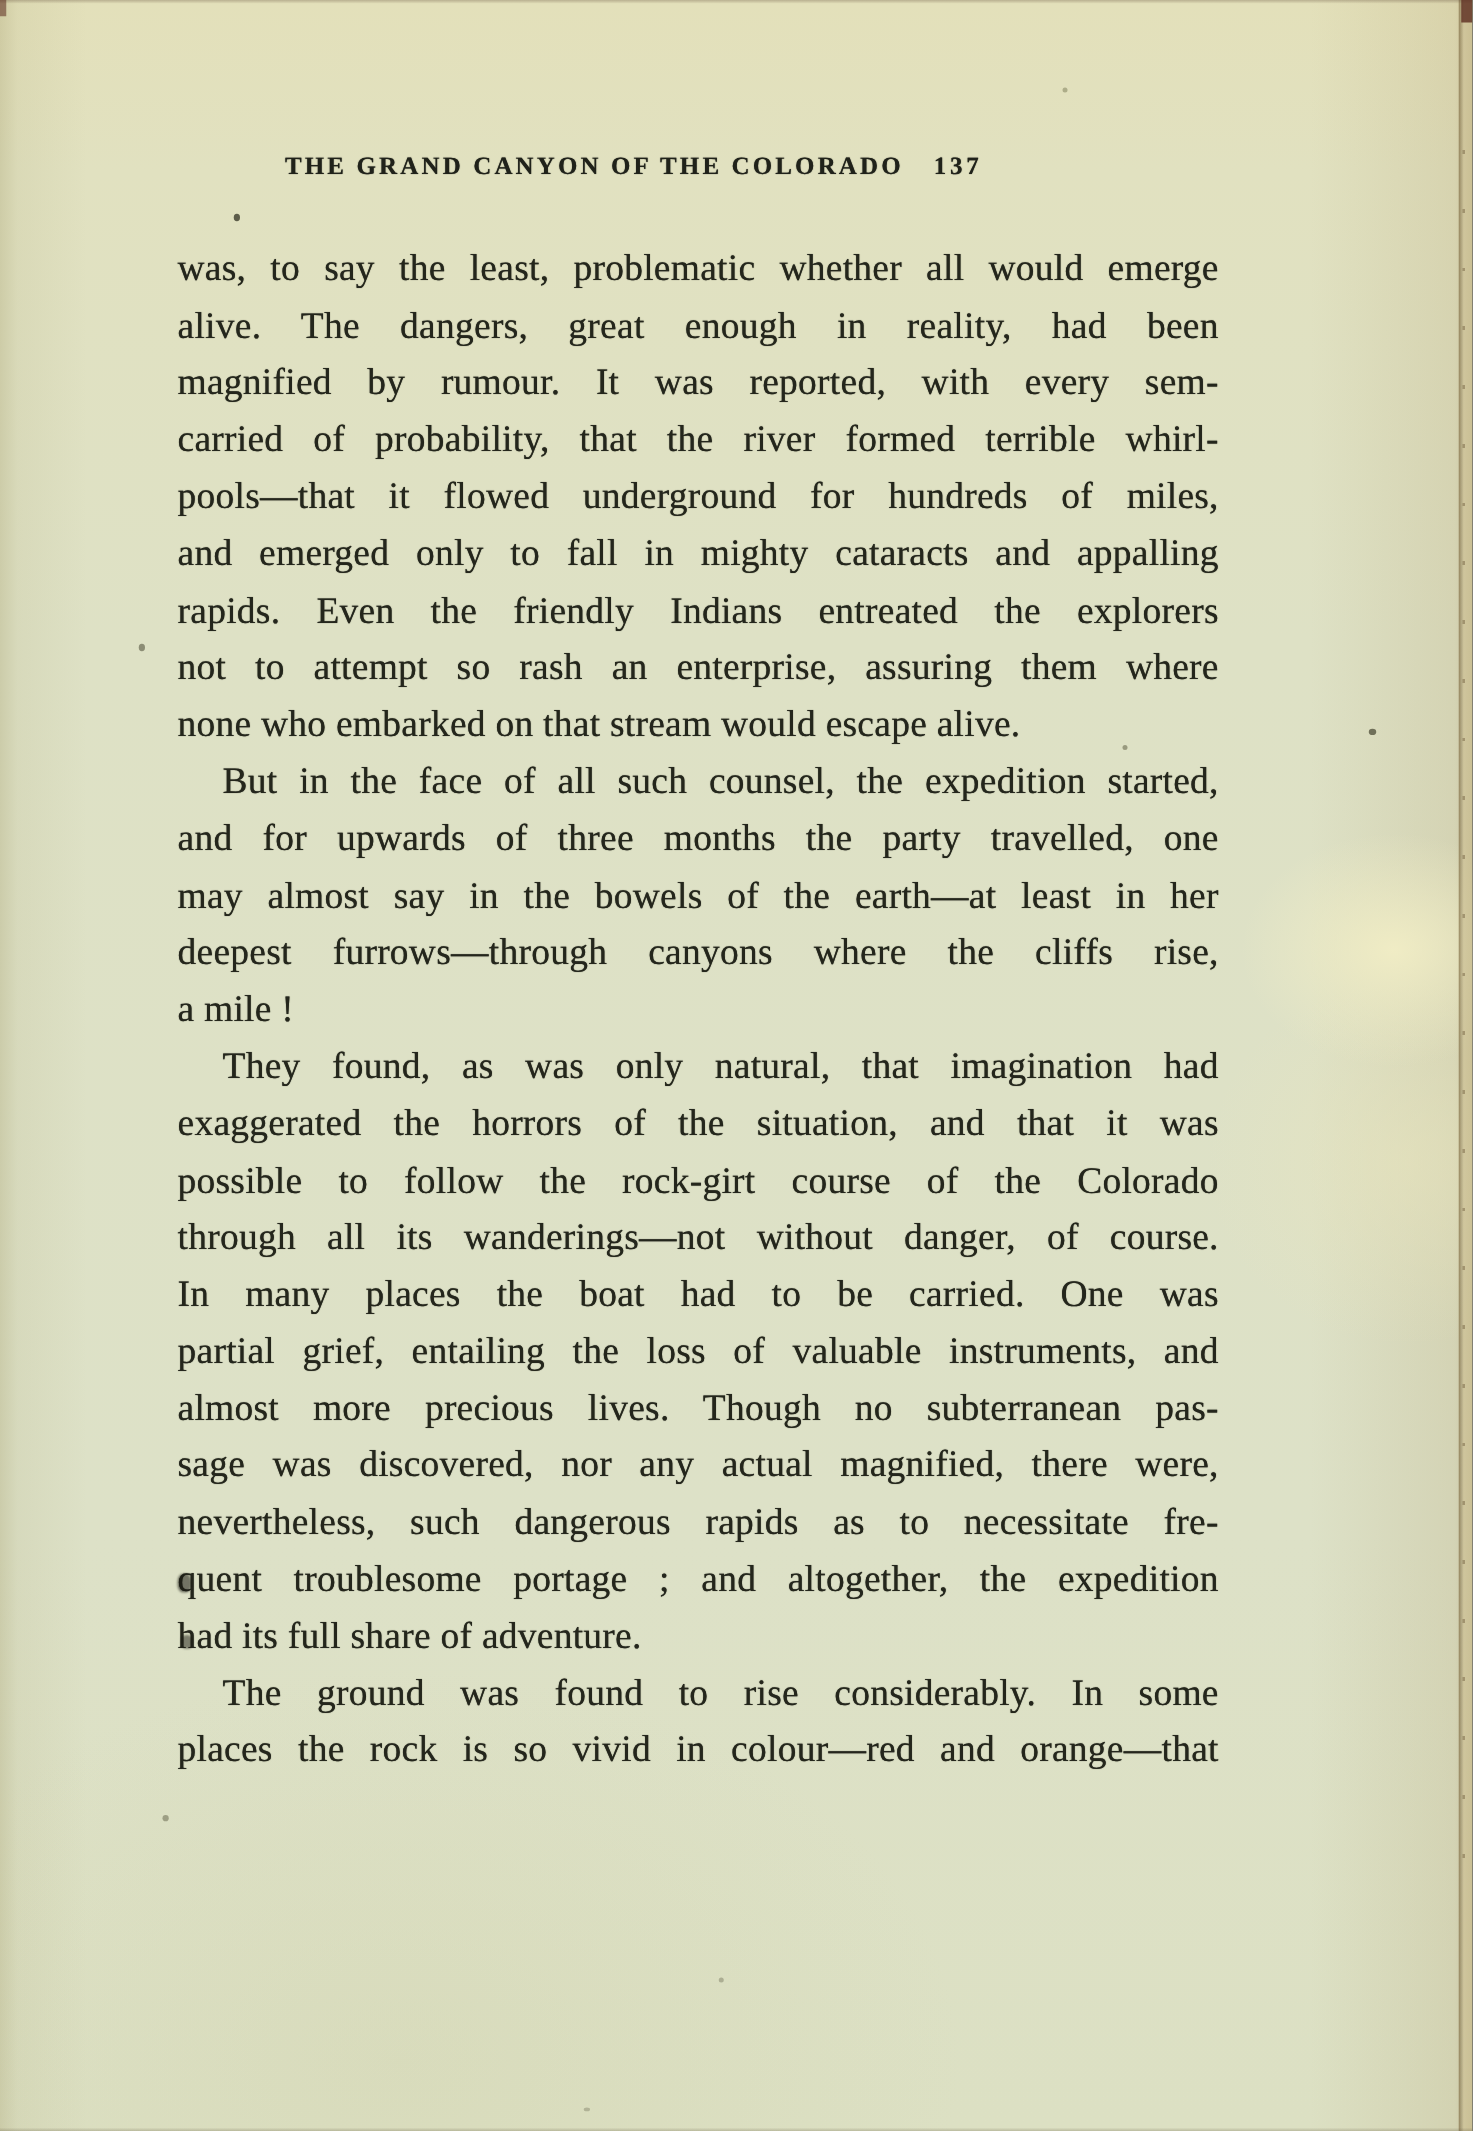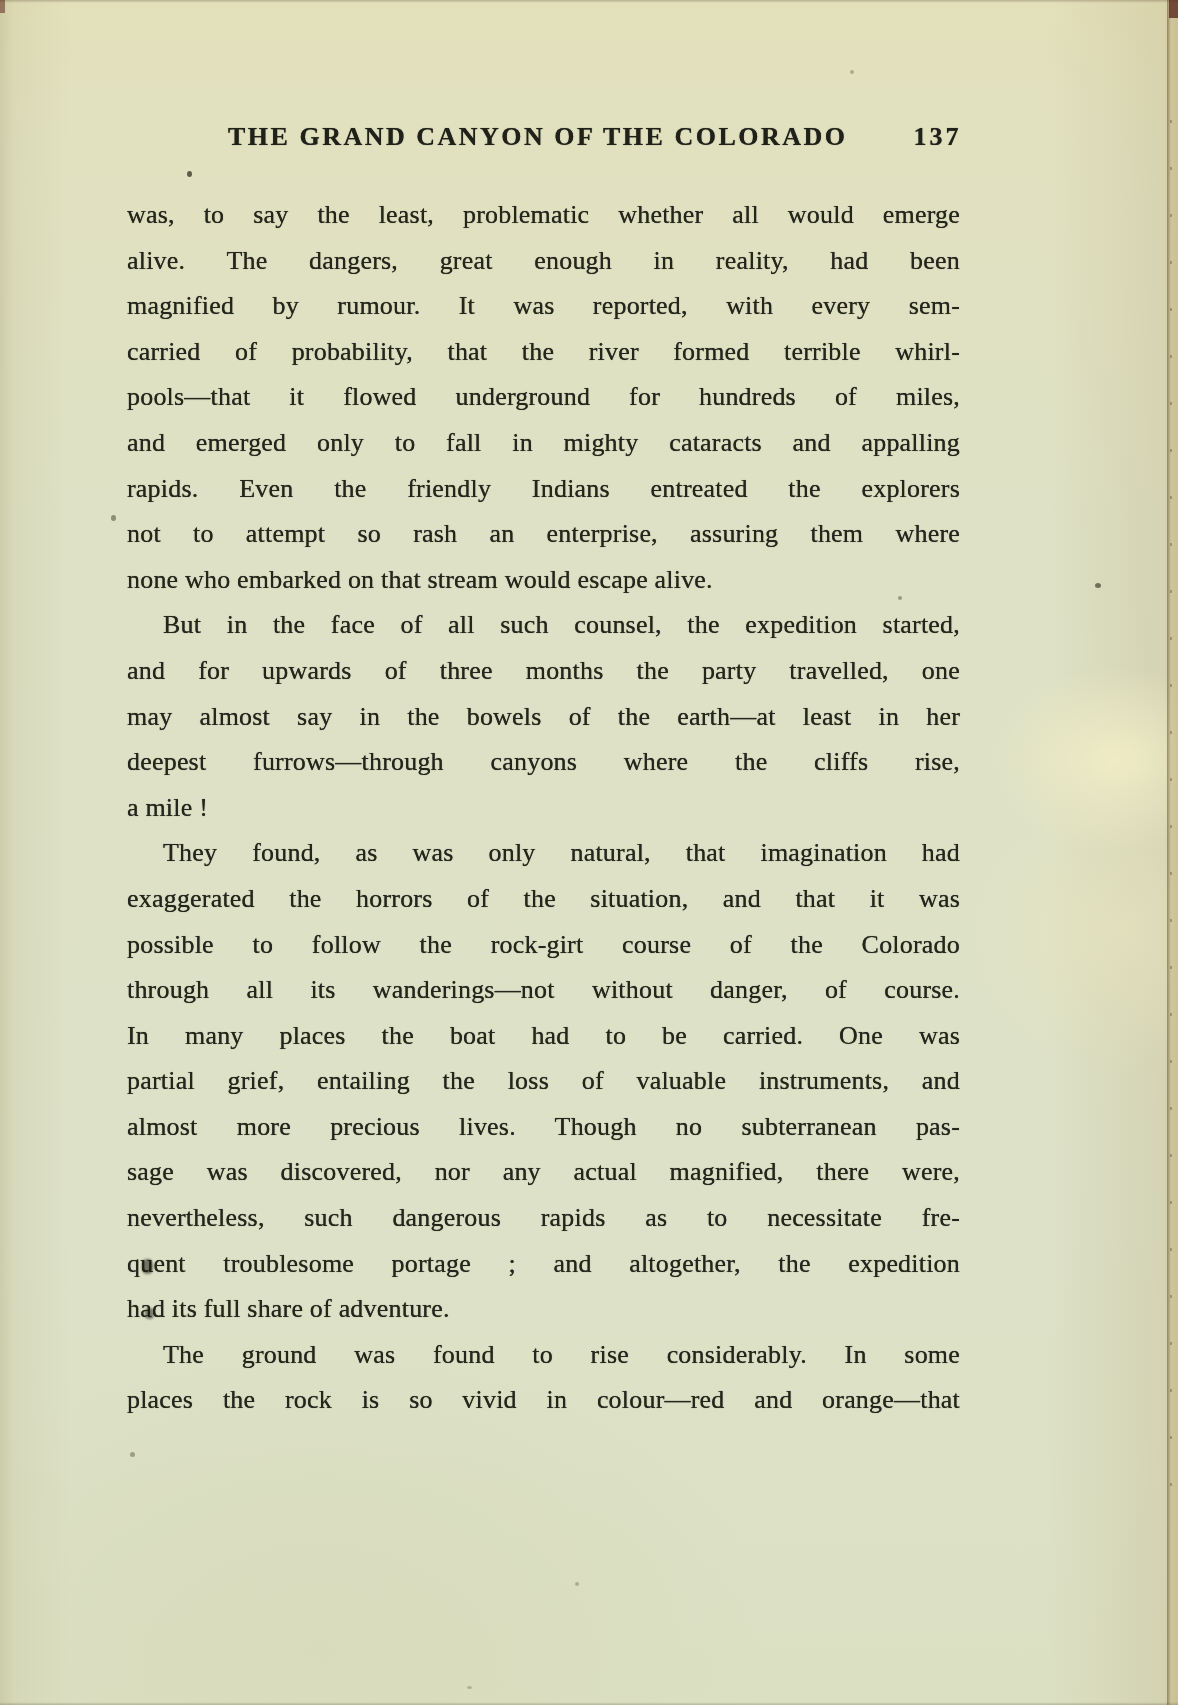--- a/index.html
+++ b/index.html
@@ -44,33 +44,33 @@
     background: var(--corner_mark); opacity: 0.55; filter: blur(0.5px);
   }
   .corner-tr {
     position: absolute; top: 0; left: 1169px; width: 9px; height: 18px;
     background: var(--corner_mark); opacity: 0.8; filter: blur(0.5px);
   }
 
   
   .header {
     position: absolute; left: 228px; top: 122px;
-    display: flex; align-items: baseline; gap: 38px;
-    font-size: 26px; font-weight: 700; letter-spacing: 2.5px;
+    display: flex; align-items: baseline; gap: 24px;
+    font-size: 20px; font-weight: 700; letter-spacing: 2.5px;
     color: var(--header_ink);
     text-shadow: 0 0 0.8px rgba(32,34,26,0.85);
     white-space: nowrap;
   }
-  .header-page-number { letter-spacing: 3px; margin-left: 28px; }
+  .header-page-number { letter-spacing: 3px; }
 
   
   .body {
-    position: absolute; left: 127px; top: 192px; width: 833px;
+    position: absolute; left: 142px; top: 192px; width: 833px;
     color: var(--ink);
-    font-size: 26px; line-height: 45.6px;
+    font-size: 30px; line-height: 45.6px;
     letter-spacing: 0.2px;
     text-shadow: 0 0 0.7px rgba(36,38,28,0.9);
   }
   .body-line {
     text-align: justify;
     text-align-last: justify;
     height: 45.6px;
     white-space: nowrap;
   }
   .body-line.last { text-align-last: left; }

